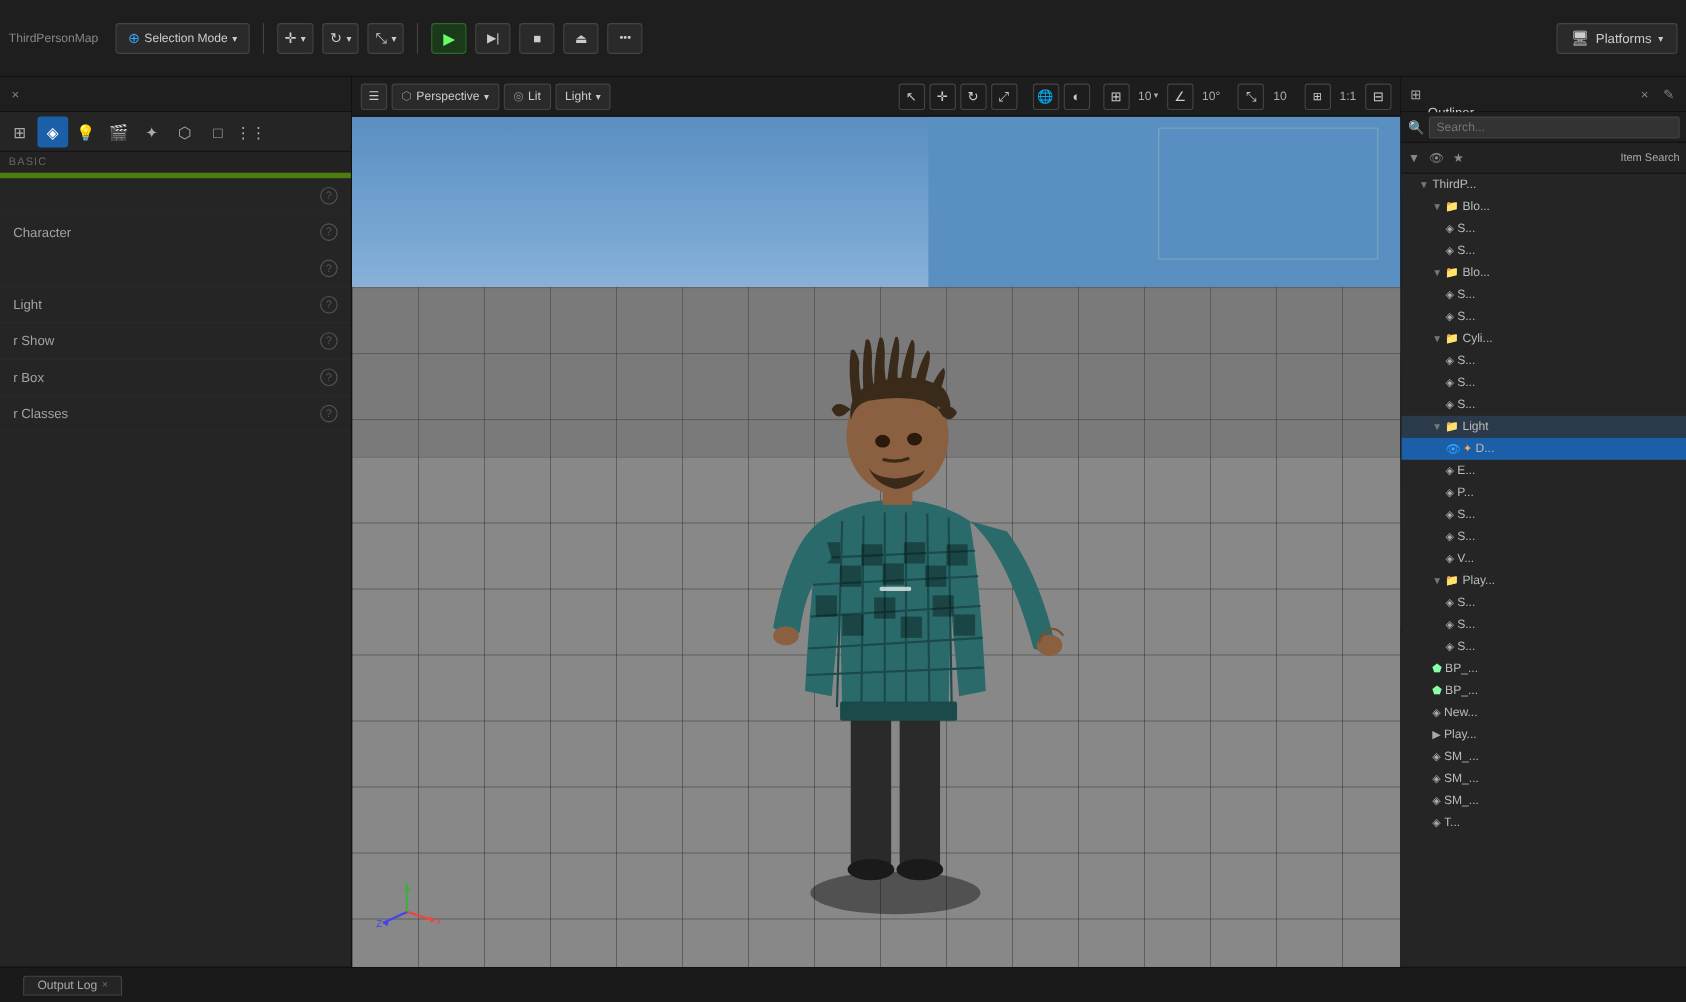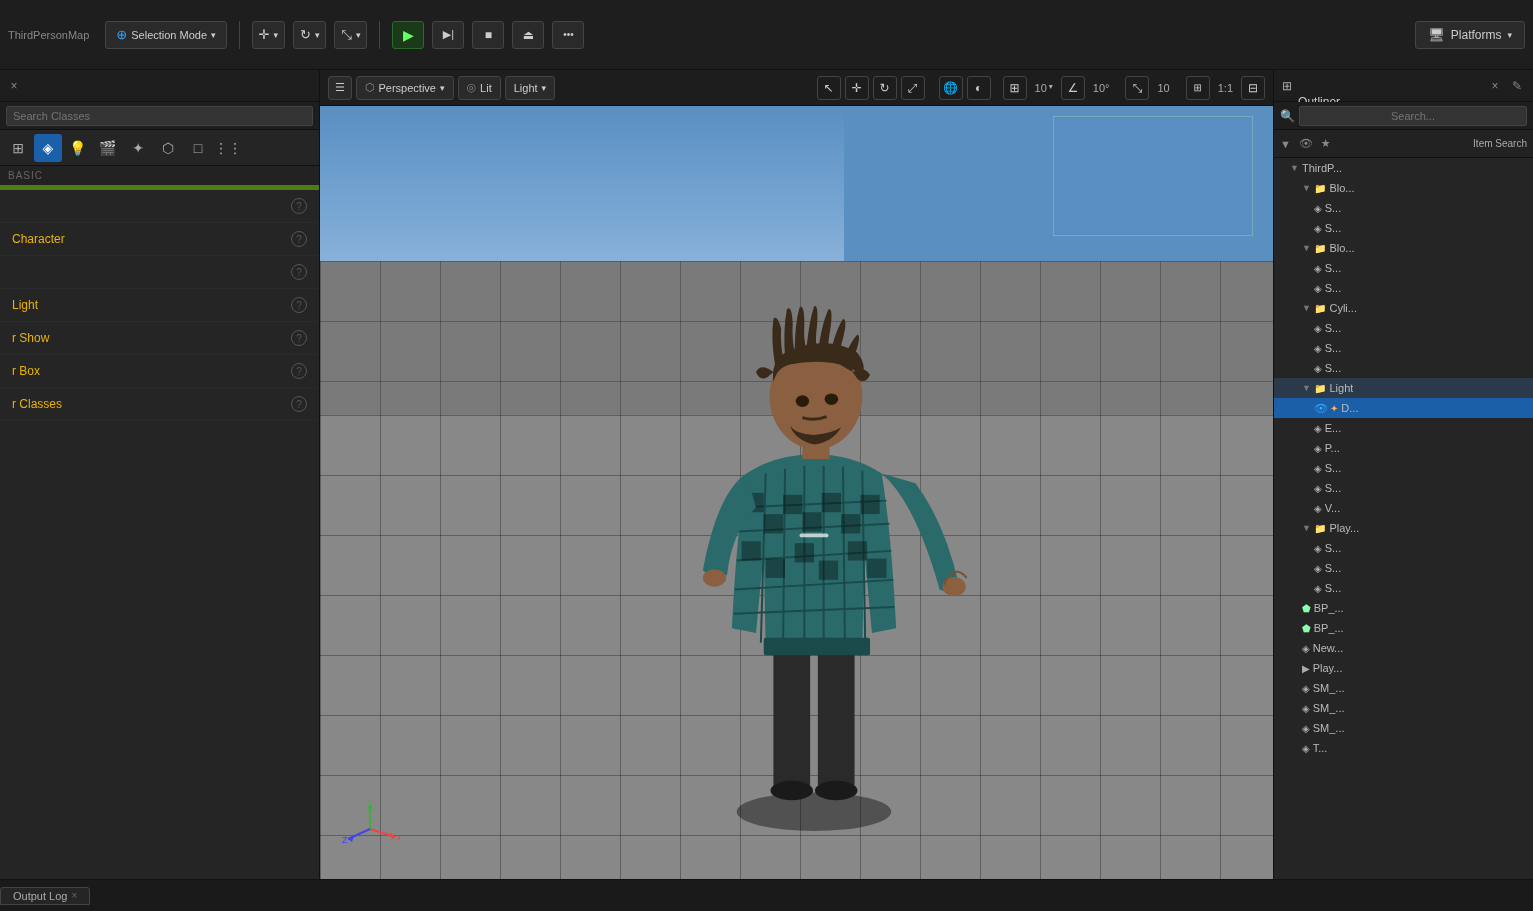--- a/index.html
+++ b/index.html
@@ -175,21 +175,21 @@
     .place-item {
       display: flex;
       align-items: center;
       justify-content: space-between;
       padding: 8px 12px;
       border-bottom: 1px solid #2a2a2a;
       cursor: pointer;
     }
     .place-item-name {
       font-size: 12px;
-      color: #eab308;
+      color: #a3a3a3;
     }
     .place-item-help {
       width: 16px;
       height: 16px;
       border-radius: 50%;
       border: 1px solid #555;
       color: #555;
       font-size: 10px;
       display: flex;
       align-items: center;
@@ -377,21 +377,20 @@
     .outliner-search-input {
       flex: 1;
       height: 20px;
       background: #333;
       border: 1px solid #444;
       color: #ccc;
       padding: 0 6px;
       font-size: 11px;
       border-radius: 2px;
       outline: none;
-      text-align: center;
     }
     .outliner-filter-bar {
       height: 28px;
       background: #222;
       border-bottom: 1px solid #111;
       display: flex;
       align-items: center;
       padding: 0 6px;
       gap: 4px;
     }
@@ -427,21 +426,21 @@
       text-overflow: ellipsis;
     }
 
     
     .bottom-bar {
       height: 32px;
       background: #1a1a1a;
       border-top: 1px solid #111;
       display: flex;
       align-items: center;
-      padding: 0 0;
+      padding: 0 21px;
       gap: 4px;
       flex-shrink: 0;
     }
     .bottom-tab {
       background: #252525;
       border: 1px solid #444;
       border-radius: 3px 3px 0 0;
       color: #aaa;
       padding: 2px 12px;
       font-size: 11px;
@@ -511,23 +510,20 @@
 </div>
 
 <div class="main-content">
 
   <div class="left-panel">
 
     <div class="left-panel-tab-bar">
       <button class="tab-close">×</button>
     </div>
 
-    <div class="left-panel-search">
-      <input class="search-input" type="text" placeholder="Search Classes" style="">
-    </div>
 
     <div class="icon-toolbar">
       <button class="icon-btn" title="All Classes">
         <span>⊞</span>
       </button>
       <button class="icon-btn active" title="Geometry">
         <span>◈</span>
       </button>
       <button class="icon-btn" title="Lights">
         <span>💡</span>

